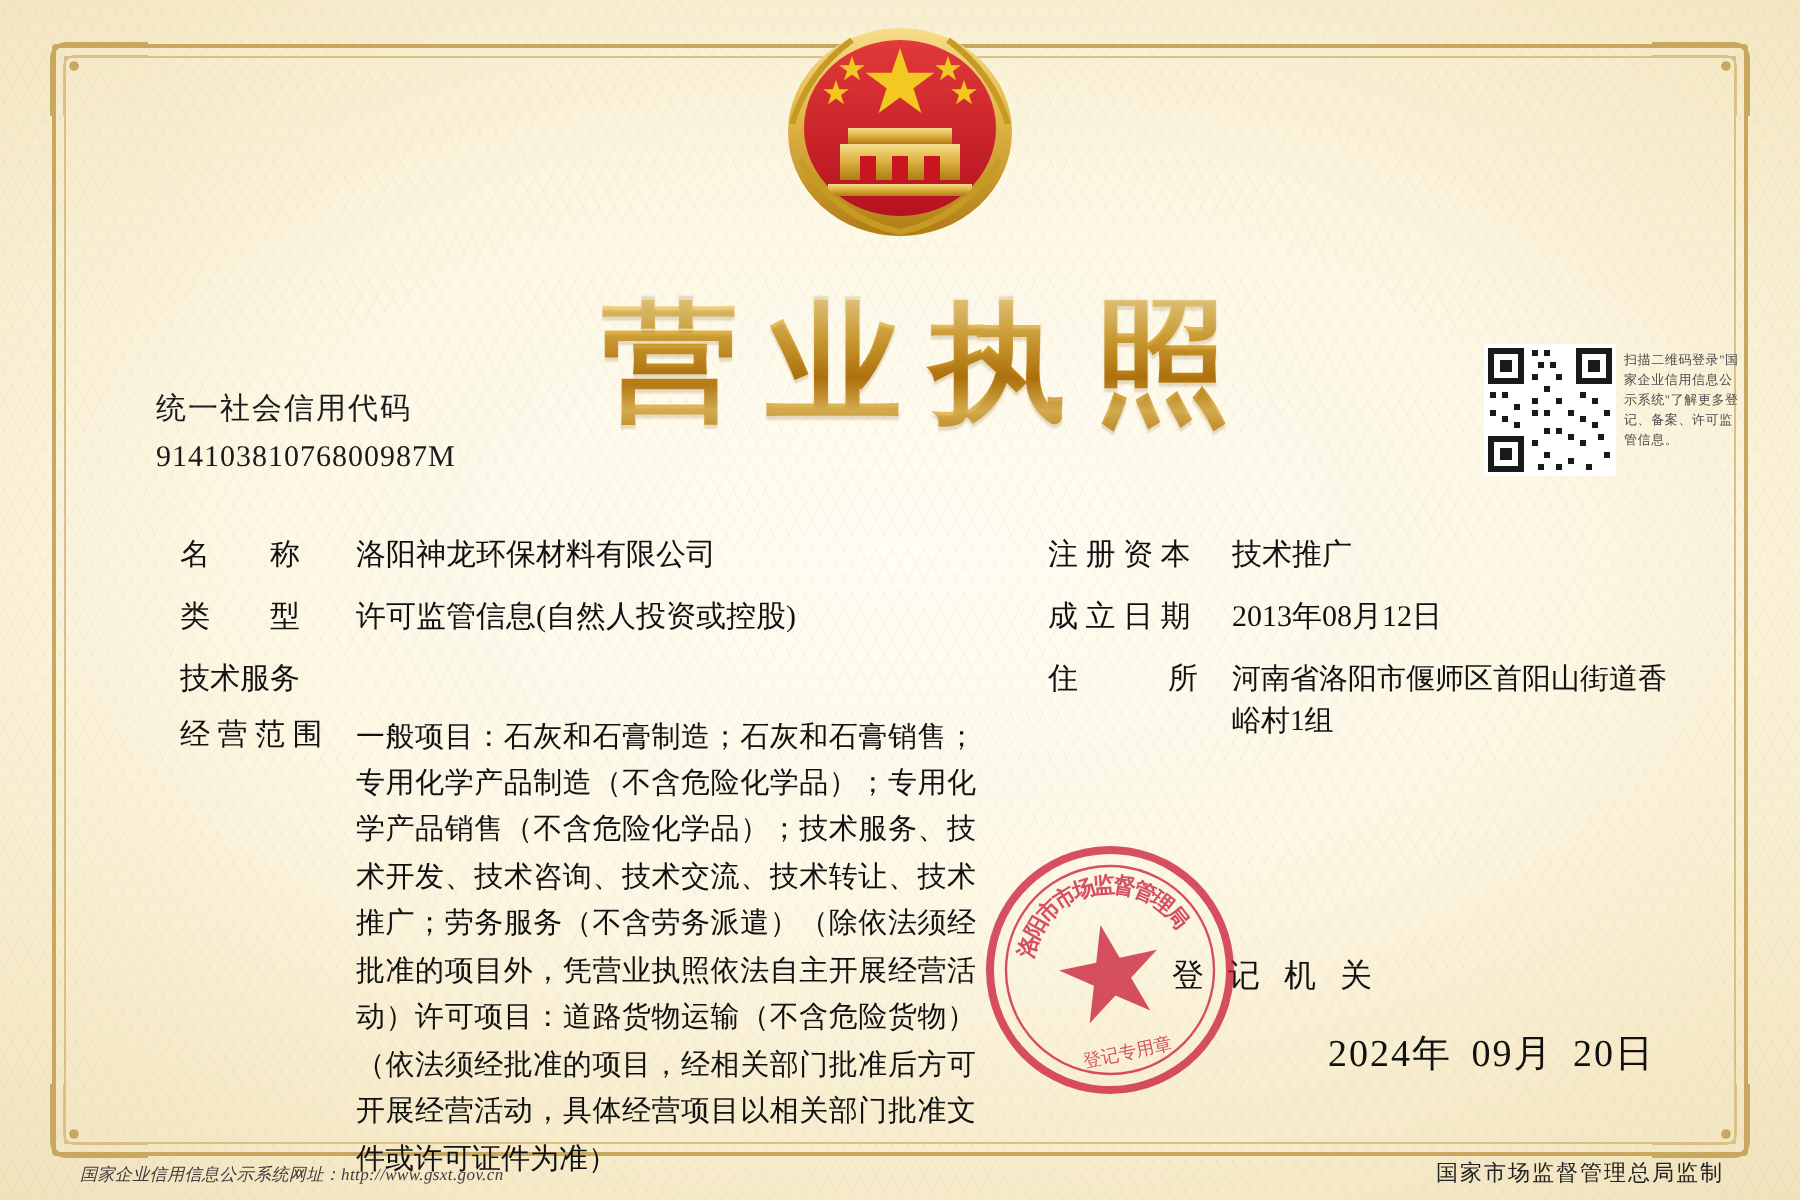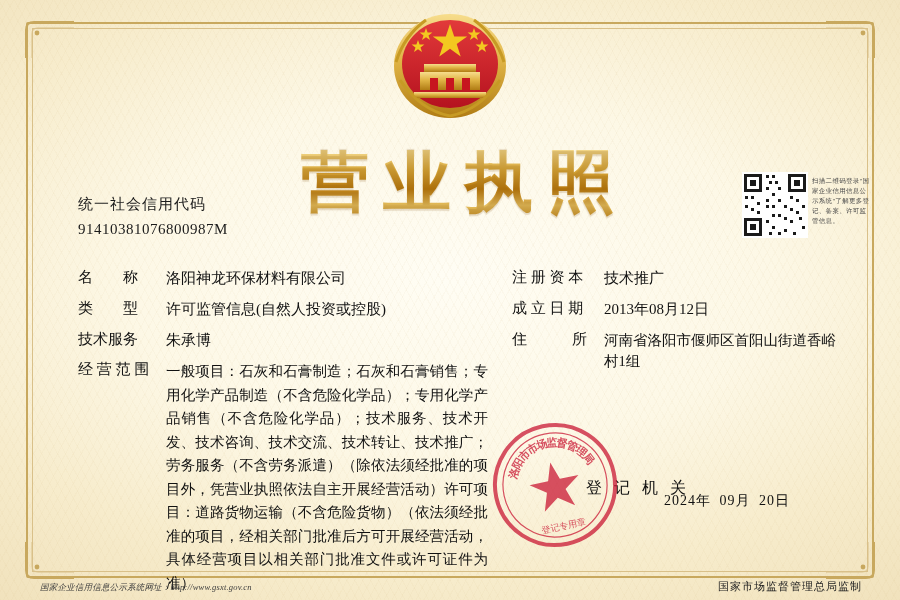--- a/index.html
+++ b/index.html
@@ -155,20 +155,21 @@
     align-items: flex-start;
     margin-bottom: 9px;
   }
   .lbl {
     flex: 0 0 auto;
     width: 88px;
     font-size: 15px;
     color: #111;
     letter-spacing: 0px;
     white-space: nowrap;
+    margin-left: 12px;
   }
   .lbl.spread4 {
     display: flex;
     justify-content: space-between;
     width: 88px;
     padding-right: 4px;
     box-sizing: border-box;
   }
   .val {
     flex: 1 1 auto;
@@ -191,22 +192,22 @@
     left: 586px;
     top: 478px;
     font-size: 16px;
     letter-spacing: 4px;
     color: #111;
     z-index: 4;
   }
   .reg-date {
     position: absolute;
     left: 662px;
-    top: 492px;
-    font-size: 14px;
+    top: 514px;
+    font-size: 19px;
     color: #111;
     letter-spacing: 1px;
     z-index: 4;
   }
   .reg-date span { margin: 0 2px; }
 
   
   .seal {
     position: absolute;
     left: 490px;
@@ -383,21 +384,20 @@
     <div class="row">
       <div class="lbl spread4">
         <span>类　　型</span>
       </div>
       <div class="val">许可监管信息(自然人投资或控股)</div>
     </div>
     <div class="row">
       <div class="lbl spread4">
         <span>技术服务</span>
       </div>
-      <div class="val">朱承博</div>
     </div>
     <div class="row">
       <div class="lbl">经 营 范 围</div>
       <div class="val scope-val">一般项目：石灰和石膏制造；石灰和石膏销售；专用化学产品制造（不含危险化学品）；专用化学产品销售（不含危险化学品）；技术服务、技术开发、技术咨询、技术交流、技术转让、技术推广；劳务服务（不含劳务派遣）（除依法须经批准的项目外，凭营业执照依法自主开展经营活动）许可项目：道路货物运输（不含危险货物）（依法须经批准的项目，经相关部门批准后方可开展经营活动，具体经营项目以相关部门批准文件或许可证件为准）</div>
     </div>
   </div>
 
   <div class="fields-right">
     <div class="row right">
       <div class="lbl">注 册 资 本</div>

